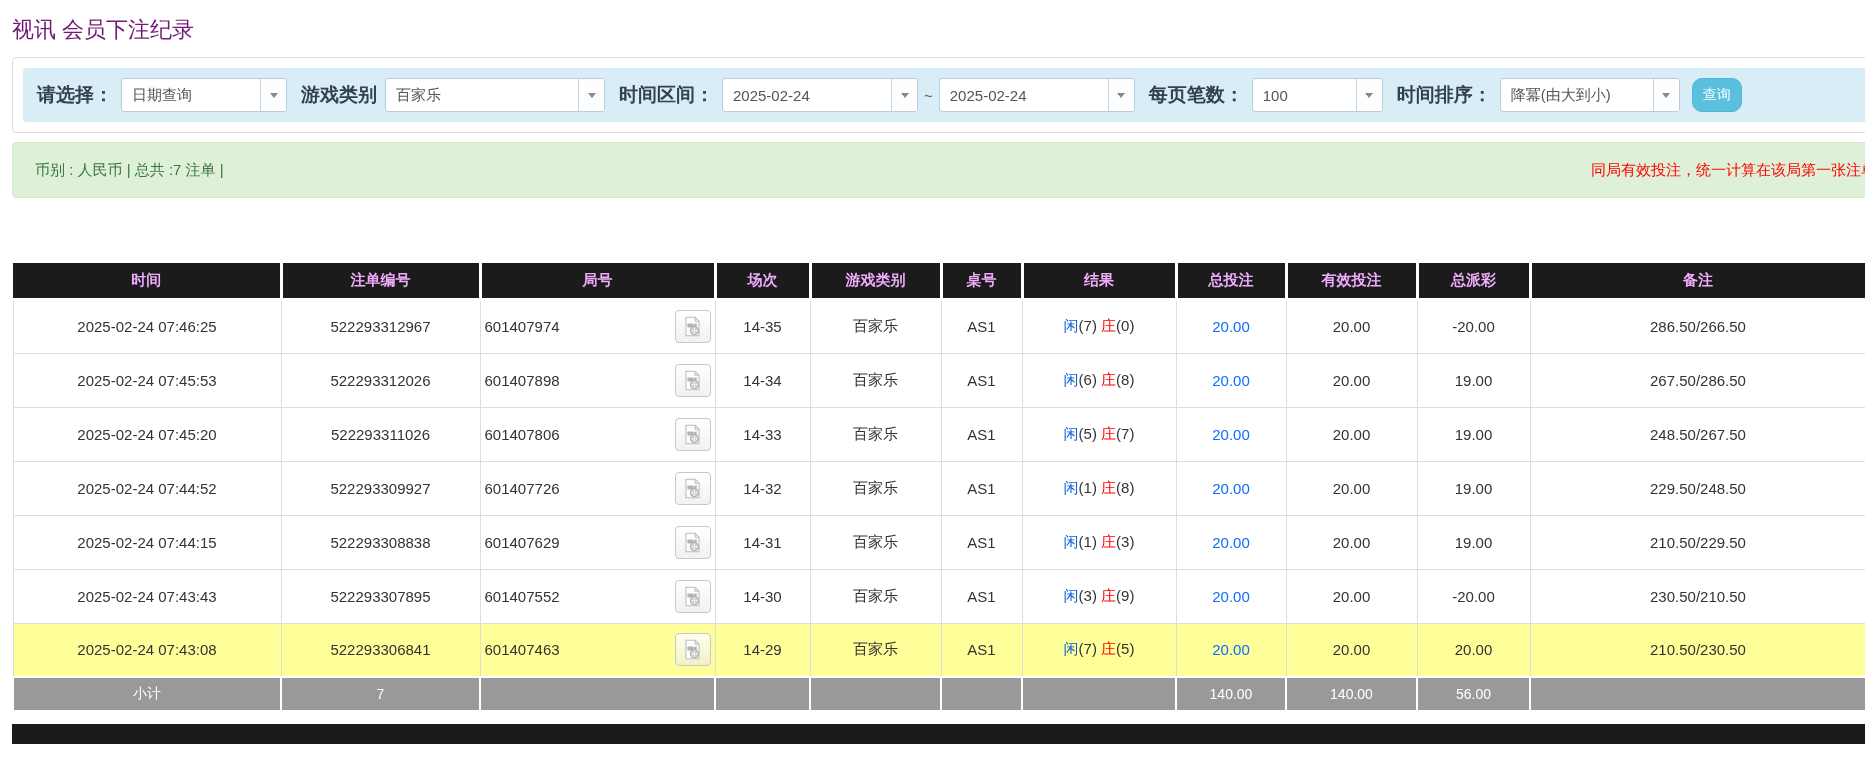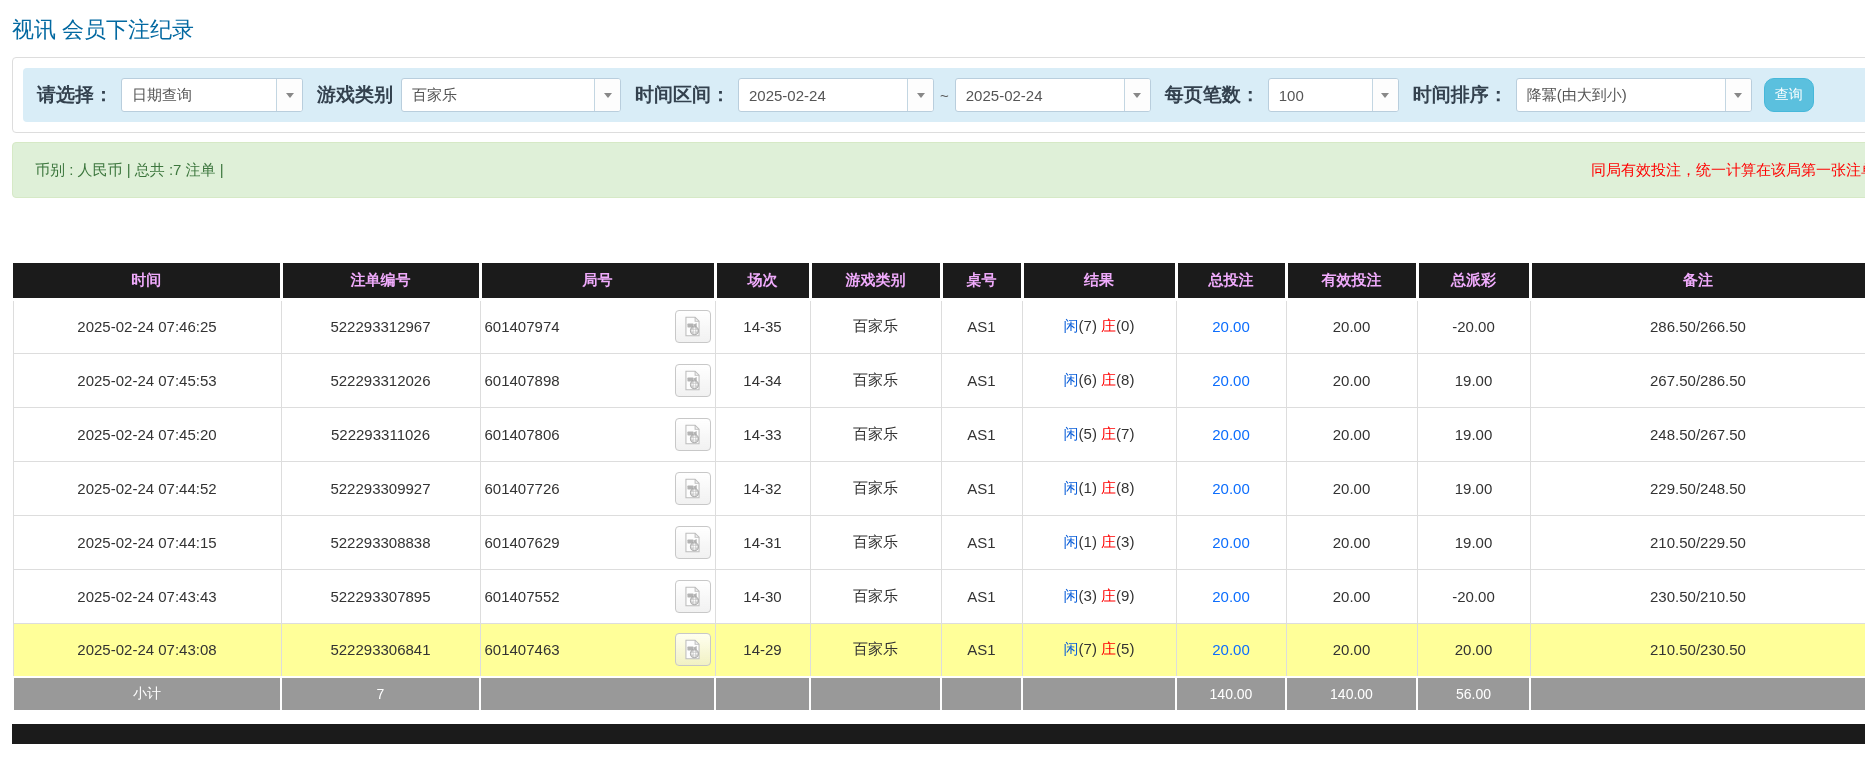--- a/index.html
+++ b/index.html
@@ -6,21 +6,21 @@
   html,body { margin:0; padding:0; }
   body {
     width:1865px; height:769px; overflow:hidden; position:relative;
     background:#fff; color:#333;
     font-family:"Liberation Sans","DejaVu Sans",sans-serif;
     font-size:15px;
   }
   .container { padding-left:12px; }
 
   
-  .page-title { font-size:22px; font-weight:400; color:#0369a1; margin:16px 0 0 0; line-height:28px; }
+  .page-title { font-size:22px; font-weight:400; color:#701a75; margin:16px 0 0 0; line-height:28px; }
 
   
   .filter-panel {
     margin-top:13px; width:1888px;
     border:1px solid #ddd; border-radius:4px; background:#fff; padding:10px;
   }
   .filter-bar {
     background:#d9edf7; border-radius:4px; height:54px;
     display:flex; align-items:center; padding:0 14px; white-space:nowrap;
   }
@@ -86,21 +86,21 @@
 <body>
 
 <div class="container">
 
   <h1 class="page-title">视讯 会员下注纪录</h1>
 
   <div class="filter-panel">
     <div class="filter-bar">
 
       <span class="f-label">请选择：</span>
-      <div class="combo" style="width:182px">
+      <div class="combo" style="width:166px">
         <span class="val">日期查询</span>
         <span class="arrow-box">
             <span class="caret"></span>
           </span>
       </div>
 
       <span class="f-label">游戏类别</span>
       <div class="combo" style="width:220px">
         <span class="val">百家乐</span>
         <span class="arrow-box">
@@ -125,21 +125,21 @@
 
       <span class="f-label">每页笔数：</span>
       <div class="combo" style="width:131px">
         <span class="val">100</span>
         <span class="arrow-box">
             <span class="caret"></span>
           </span>
       </div>
 
       <span class="f-label">时间排序：</span>
-      <div class="combo" style="width:236px">
+      <div class="combo" style="width:180px">
         <span class="val">降冪(由大到小)</span>
         <span class="arrow-box">
             <span class="caret"></span>
           </span>
       </div>
 
       <button class="btn-search">查询</button>
     </div>
   </div>
 

